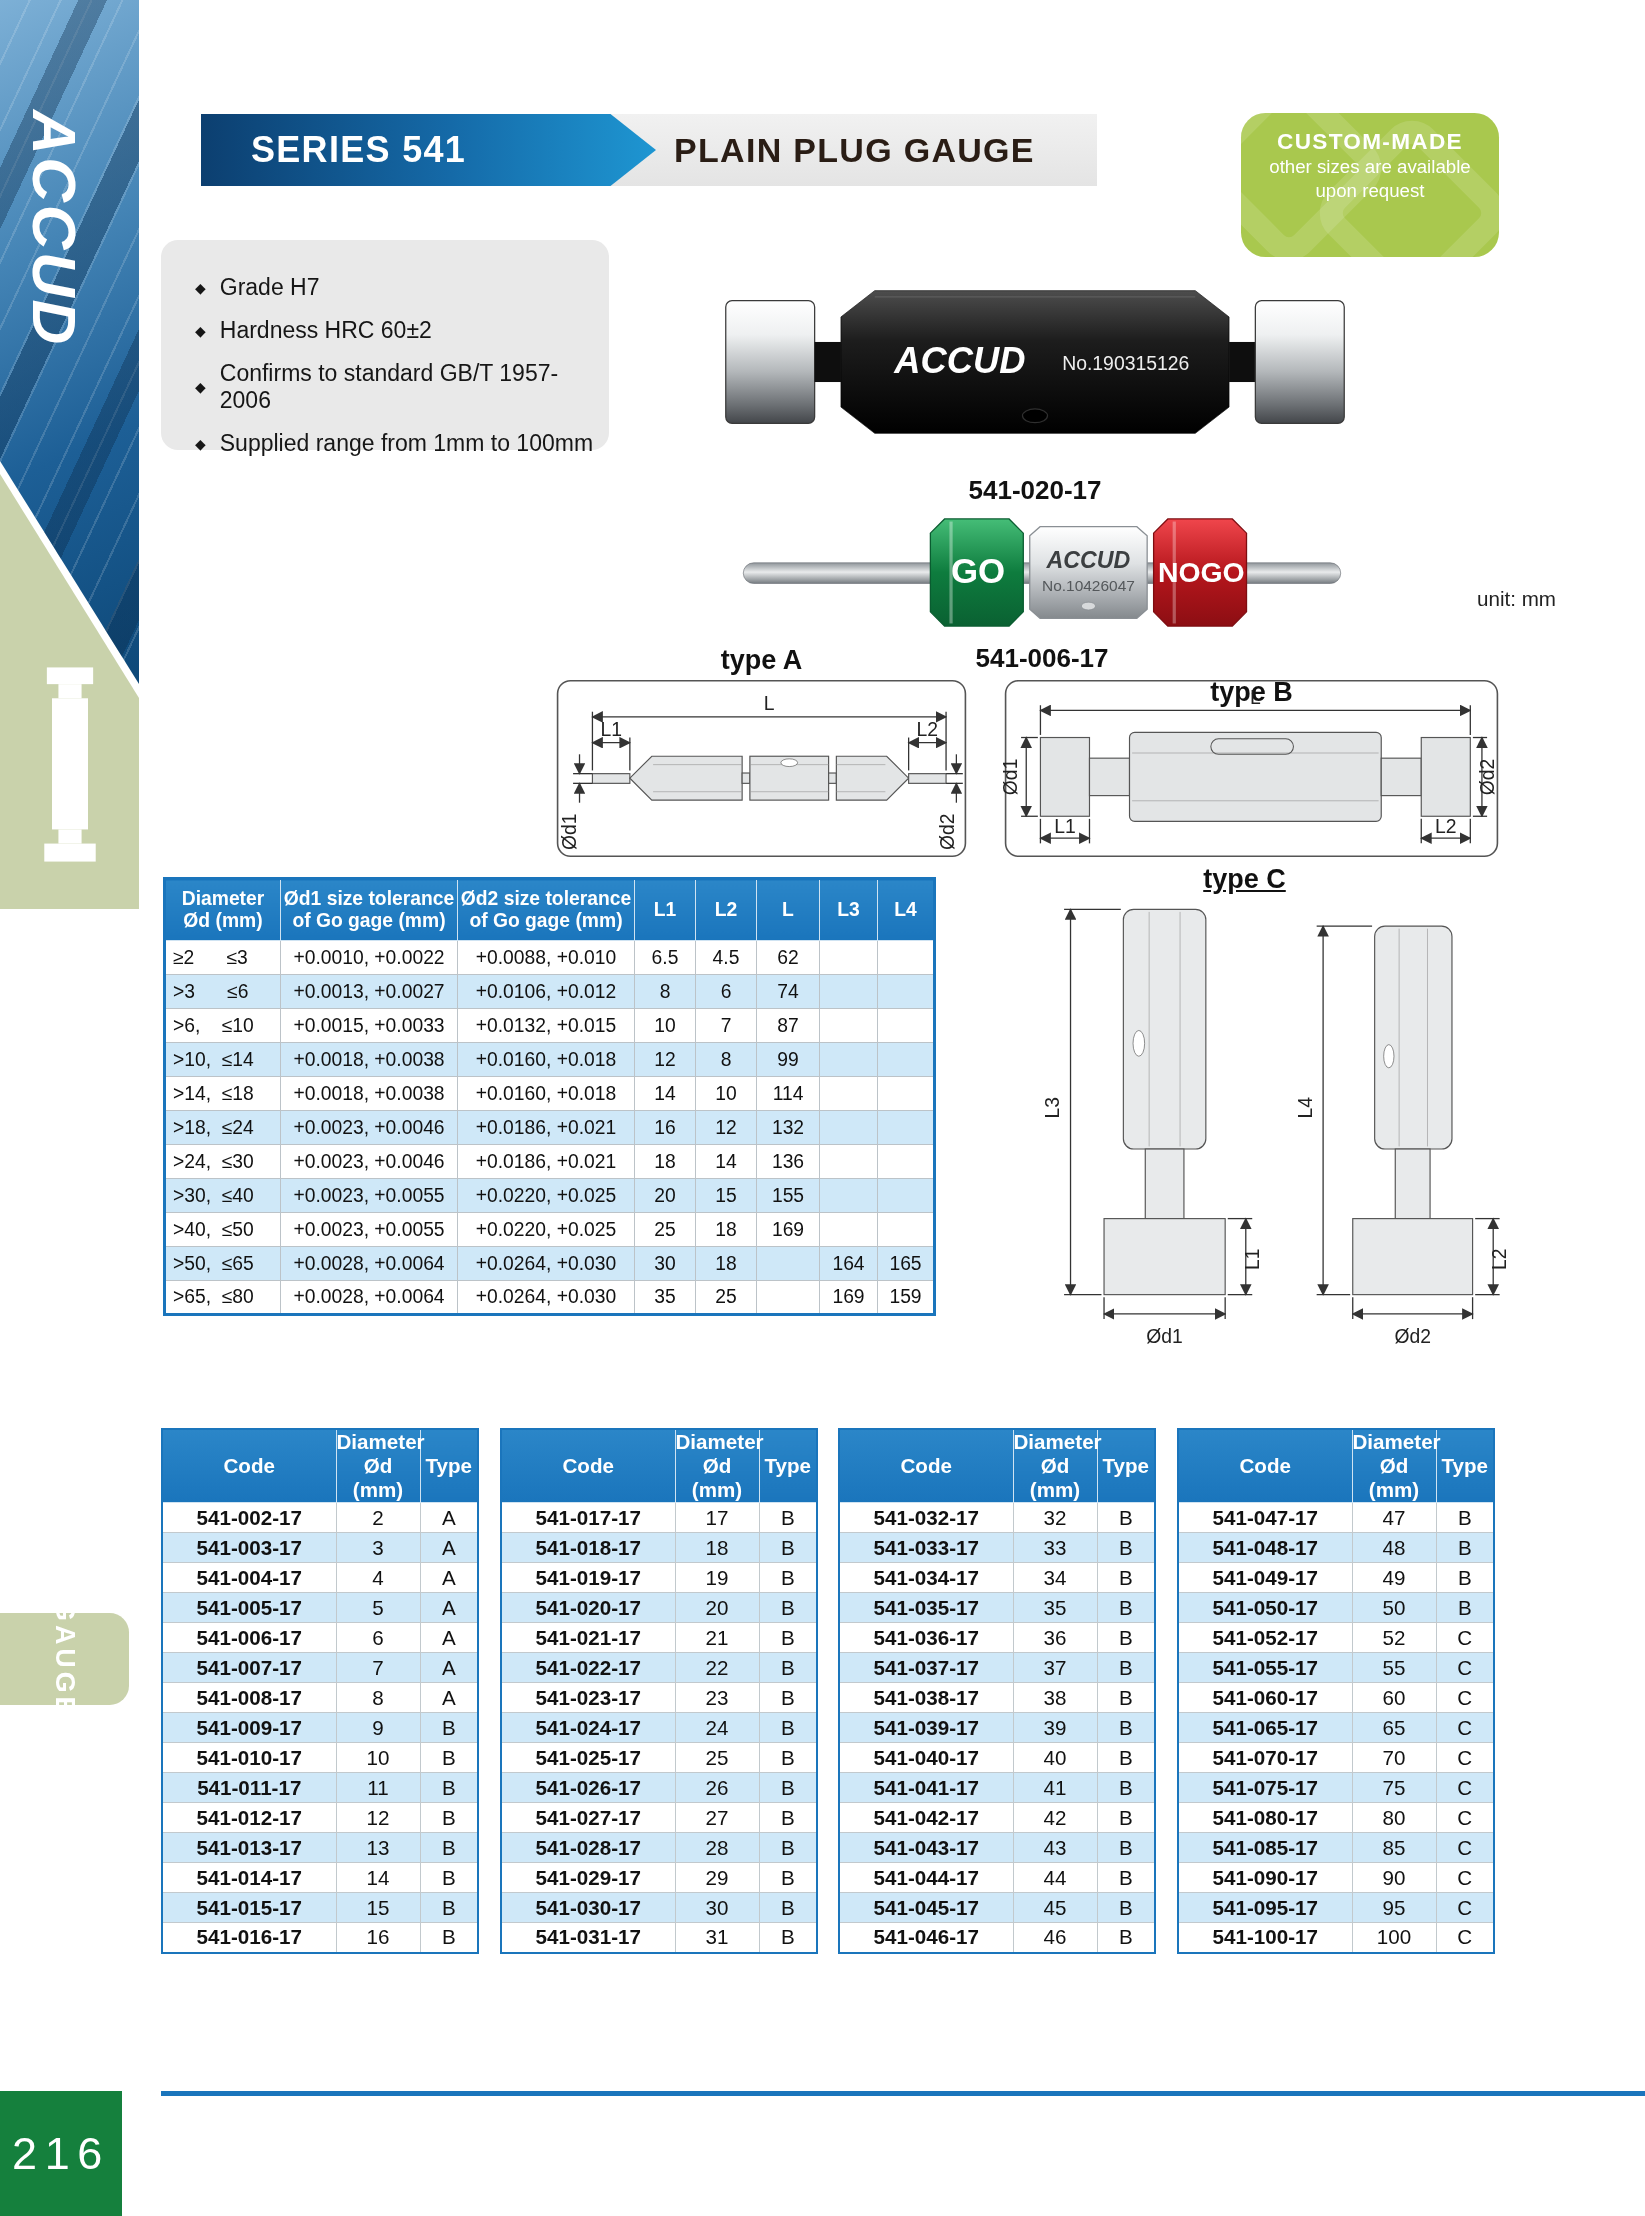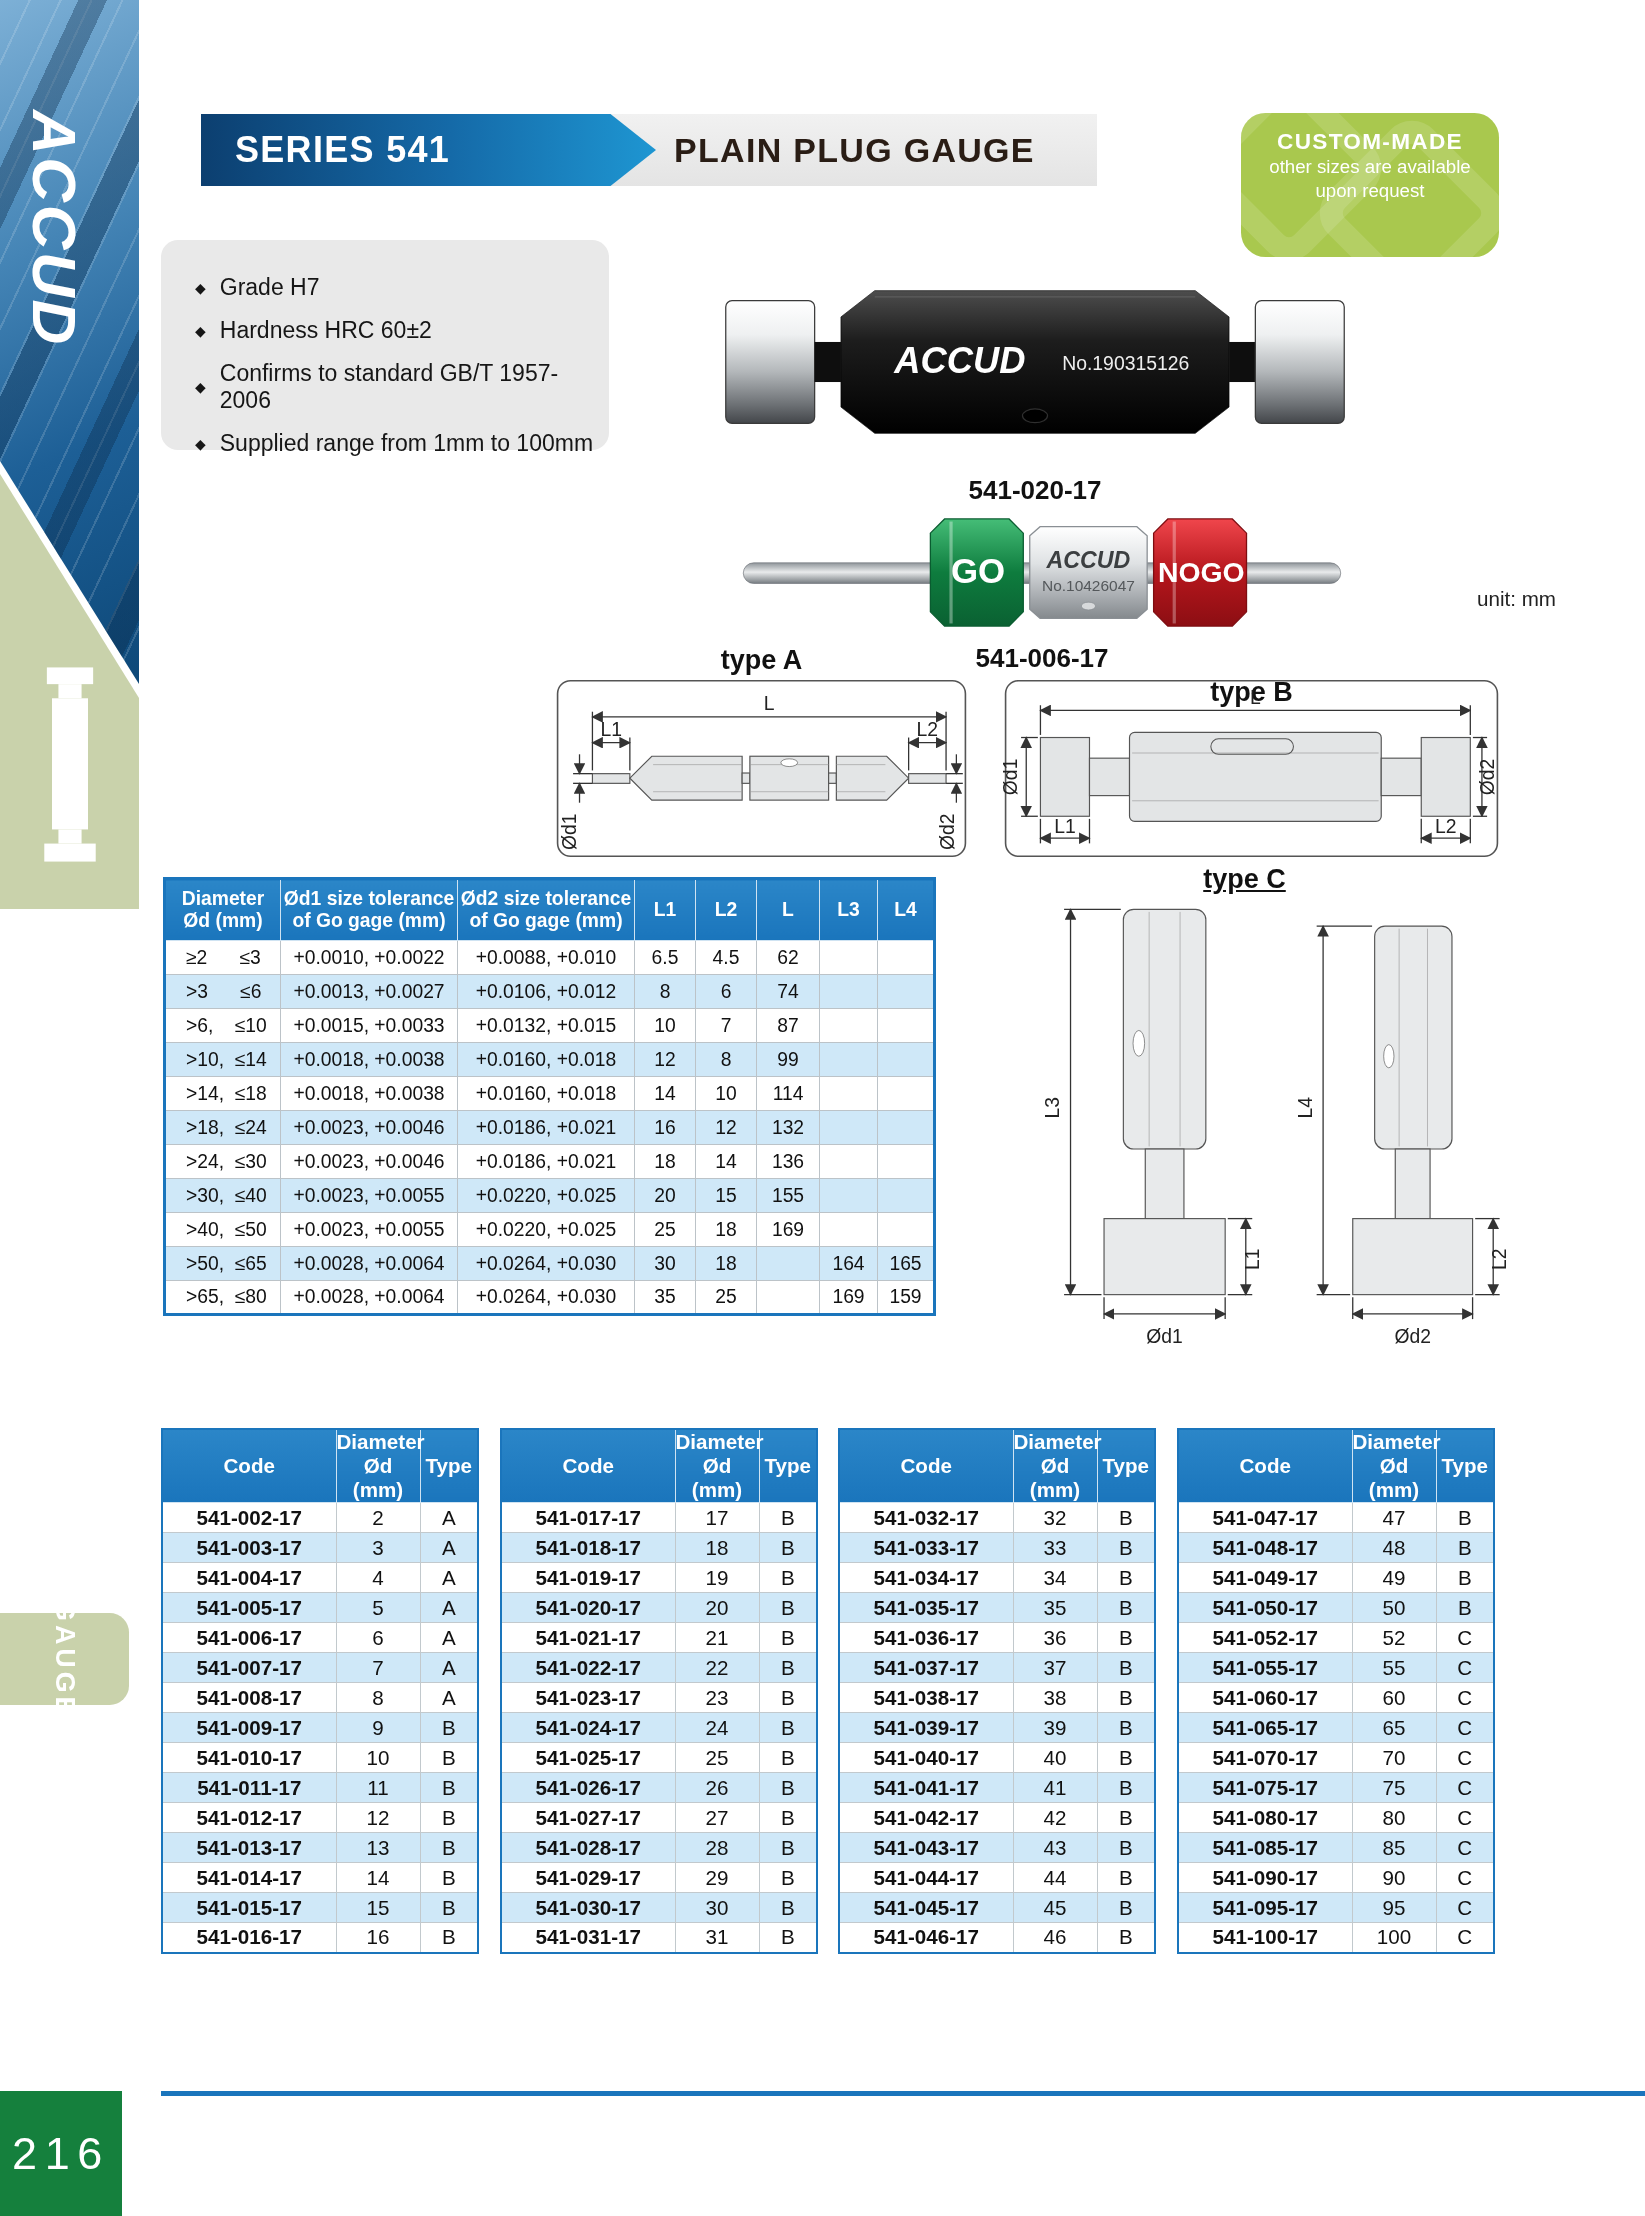--- a/index.html
+++ b/index.html
@@ -25,21 +25,21 @@
   .sb-tab span { writing-mode:vertical-rl; color:#fff; font-weight:bold; font-size:27px; letter-spacing:3.9px; }
   .page-num { position:absolute; left:0; top:2091px; width:122px; height:126px; background:#15803d;
     color:#fff; font-size:45px; display:flex; align-items:center; justify-content:center; letter-spacing:7.7px; }
 
   
   .bar-grey { position:absolute; left:201px; top:114px; width:896px; height:72px;
     background:linear-gradient(180deg,#f1f1f1,#e4e4e4); }
   .bar-arrow { position:absolute; left:201px; top:114px; width:455px; height:72px;
     background:linear-gradient(90deg,#0c3f70 0%,#156aa8 55%,#1e96d2 100%);
     clip-path:polygon(0 0,90% 0,100% 50%,90% 100%,0 100%);
-    display:flex; align-items:center; padding-left:34px; }
+    display:flex; align-items:center; padding-left:50px; }
   .series-label { color:#fff; font-weight:bold; font-size:36px; letter-spacing:1.3px; }
   .page-title { position:absolute; left:674px; top:114px; height:72px; display:flex; align-items:center;
     font-size:34px; font-weight:bold; color:#2a1d15; letter-spacing:1.3px; }
   .badge { position:absolute; left:1241px; top:113px; width:258px; height:144px; background:#a9c84e;
     border-radius:24.5px; color:#fff; text-align:center; overflow:hidden; }
   .badge-deco1, .badge-deco2 { position:absolute; width:148px; height:148px;
     border:23px solid rgba(255,255,255,.13); border-radius:30px; transform:rotate(45deg); }
   .badge-deco1 { left:-26px; top:-19.3px; } .badge-deco2 { left:97px; top:26px; }
   .badge-title { position:relative; margin-top:15.5px; font-size:22.6px; font-weight:bold; letter-spacing:1.3px; }
   .badge-sub { position:relative; font-size:18.7px; line-height:24px; }
@@ -70,21 +70,21 @@
   .svg-b { position:absolute; left:1003px; top:678px; }
   .svg-c { position:absolute; left:961px; top:895px; }
 
   
   .spec-table { position:absolute; left:163px; top:877px; width:771px;
     border-collapse:collapse; border:3.2px solid #1a75bc; table-layout:fixed; }
   .spec-table th { background:linear-gradient(180deg,#2b86c8,#1a75bc); color:#fff; font-size:19.3px;
     font-weight:bold; height:62px; border:1.3px solid #cfe3f2; white-space:pre-line; text-align:center; }
   .spec-table td { height:34px; font-size:19.3px; text-align:center; color:#111;
     border:0.6px solid #bcc3c8; }
-  .spec-table td:first-child { text-align:left; padding-left:20px; white-space:pre; }
+  .spec-table td:first-child { text-align:left; padding-left:7px; white-space:pre; }
   .spec-table tbody tr:nth-child(even) { background:#cfe8f8; }
 
   
   .code-table { position:absolute; top:1428px; width:316px; border-collapse:collapse;
     border:2.6px solid #1a75bc; table-layout:fixed; }
   .ct1 { left:161px; } .ct2 { left:500px; } .ct3 { left:838px; } .ct4 { left:1177px; }
   .code-table th { background:linear-gradient(180deg,#2b86c8,#1a75bc); color:#fff; font-size:20.6px;
     font-weight:bold; height:59px; border:1.3px solid #cfe3f2; white-space:pre-line; text-align:center; }
   .code-table td { height:30px; font-size:20.6px; text-align:center; color:#111; border:0.6px solid #c2c9cd; }
   .code-table td:first-child { font-weight:bold;margin-left:32px; }

